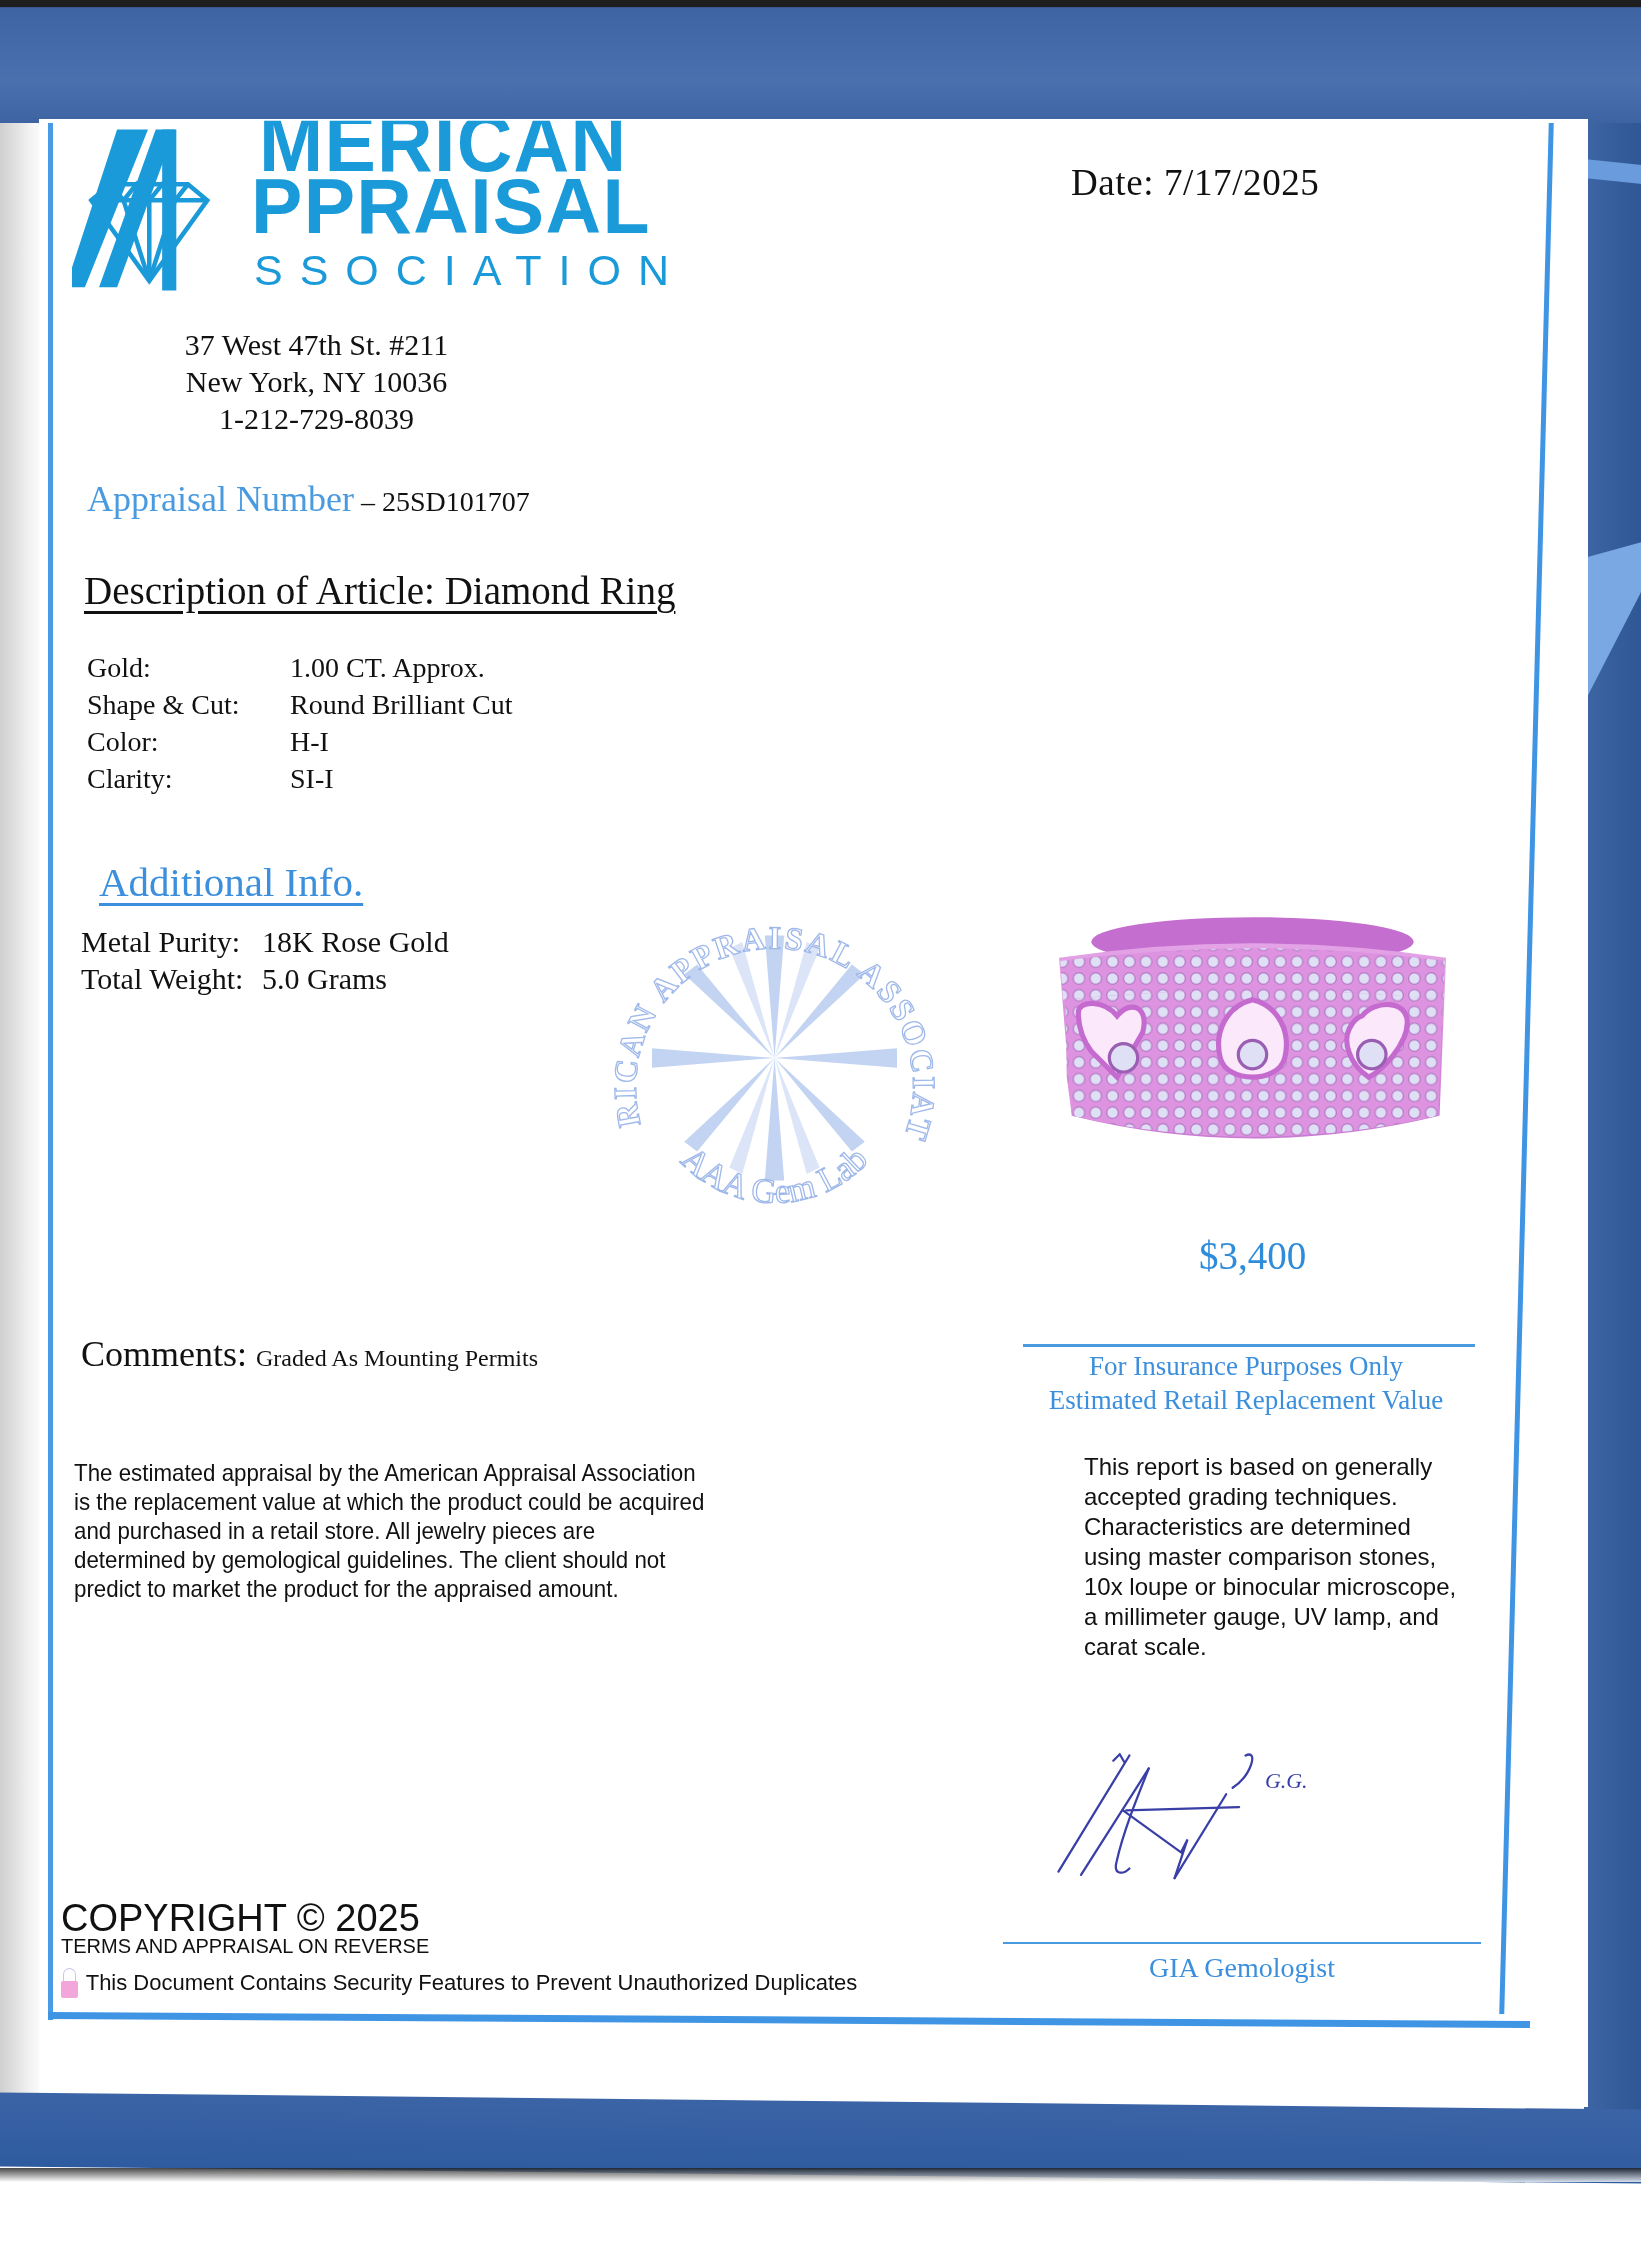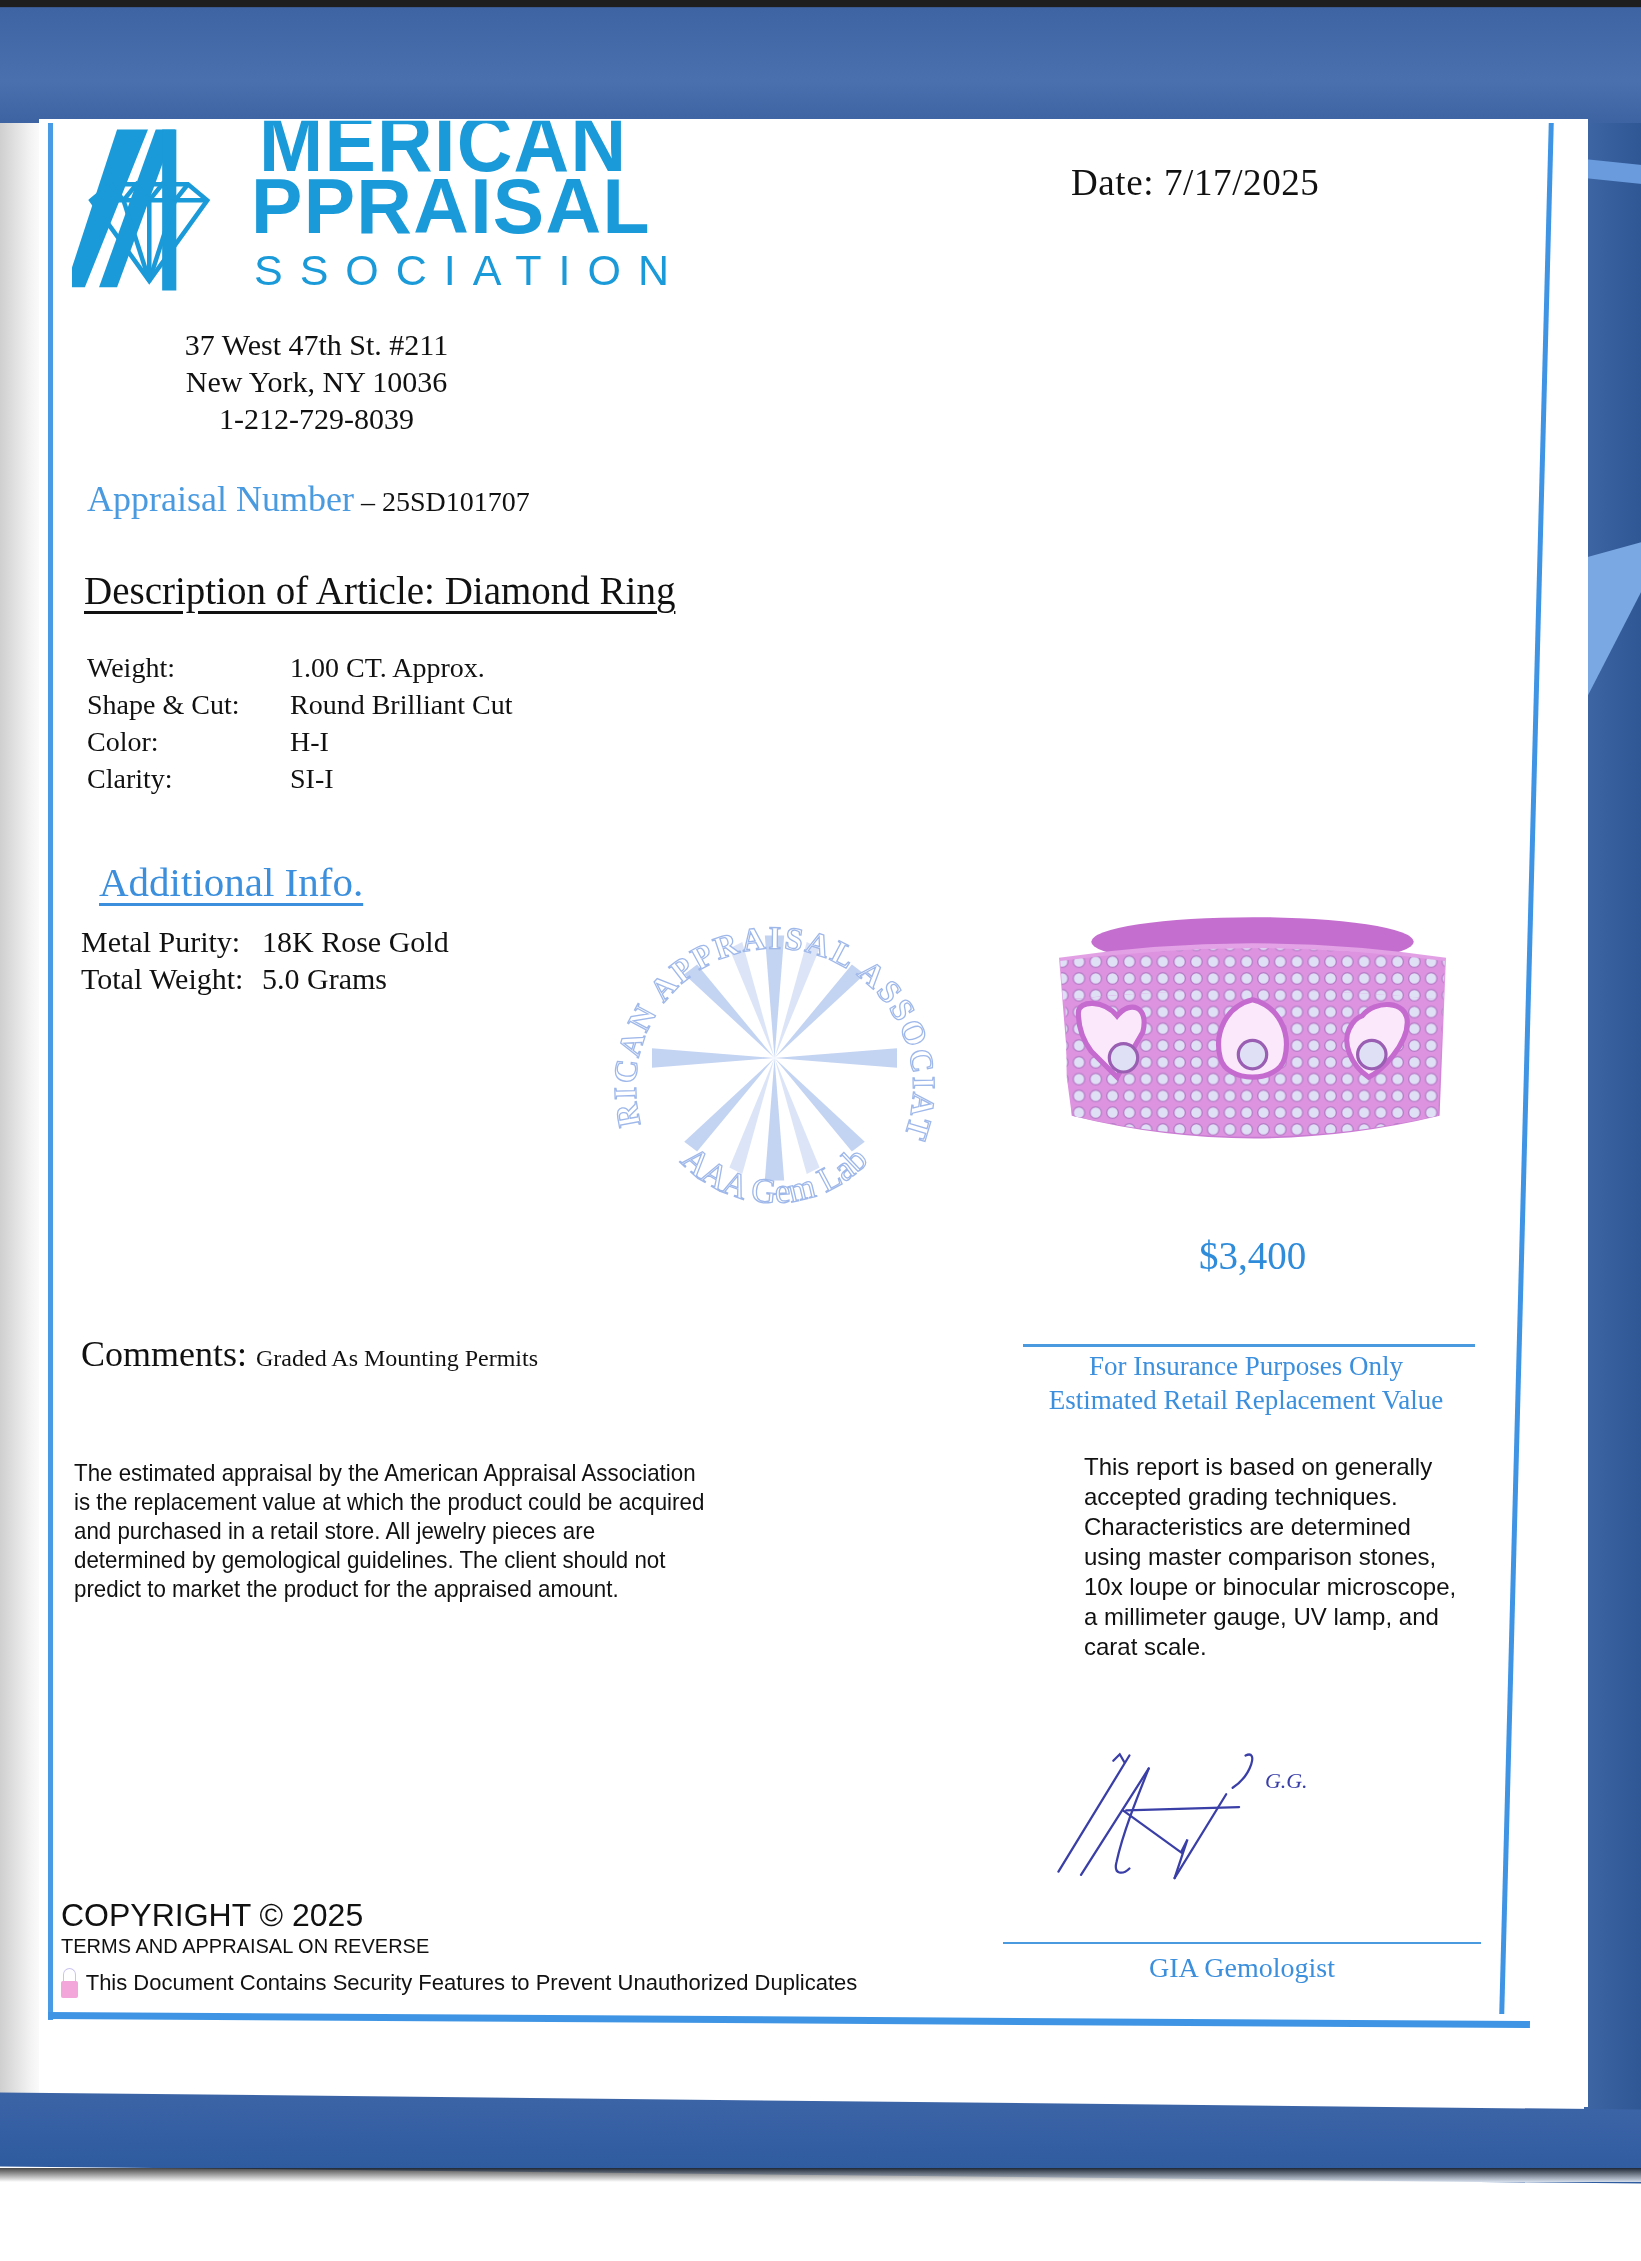--- a/index.html
+++ b/index.html
@@ -67,21 +67,21 @@
   .comments-value { font-size:24px; }
 
   .disclaimer { left:74px; top:1458px; width:678px; font-family:"Liberation Sans", sans-serif; font-size:24px; line-height:29px; color:#111; transform:scaleX(0.93); transform-origin:left; }
 
   .report-note { left:1084px; top:1452px; width:374px; font-family:"Liberation Sans", sans-serif; font-size:24px; line-height:30px; color:#111; }
 
   .signature { left:1052px; top:1749px; width:400px; height:155px; }
   .sig-rule { left:1003px; top:1942px; width:478px; height:1.9px; background:#4a9ae0; }
   .sig-caption { left:1003px; top:1952px; width:478px; text-align:center; font-size:28px; color:#3b8fdd; }
 
-  .copyright { left:61px; top:1897px; font-family:"Liberation Sans", sans-serif; font-size:32px; }
+  .copyright { left:61px; top:1897px; font-family:"Liberation Sans", sans-serif; font-size:38px; }
   .terms { left:61px; top:1935px; font-family:"Liberation Sans", sans-serif; font-size:20px; }
   .security { left:61px; top:1968px; font-family:"Liberation Sans", sans-serif; font-size:22px; display:flex; align-items:center; gap:7.7px; }
   .lock-icon { width:17px; height:30px; position:relative; }
   .lock-icon .shackle { position:absolute; left:1.9px; top:0; width:13px; height:15.5px; border:1.9px solid #c9c3ef; border-bottom:none; border-radius:6.5px 6.5px 0 0; }
   .lock-icon .body { position:absolute; left:0; top:13px; width:17px; height:17px; background:#f2a6d9; border-radius:1.9px; }
 </style>
 </head>
 <body>
 
 <div class="folder-top"></div>
@@ -132,21 +132,21 @@
 </div>
 
 <div class="abs appraisal-row">
   <span class="appraisal-label">Appraisal Number</span><span class="appraisal-dash"> – </span><span class="appraisal-number">25SD101707</span>
 </div>
 
 <div class="abs desc-title">Description of Article: Diamond Ring</div>
 
 <div class="abs spec-table">
   <div class="spec-row">
-    <span class="spec-label">Weight:</span>
+    <span class="spec-label">Gold:</span>
     <span>1.00 CT. Approx.</span>
   </div>
   <div class="spec-row">
     <span class="spec-label">Shape &amp; Cut:</span>
     <span>Round Brilliant Cut</span>
   </div>
   <div class="spec-row">
     <span class="spec-label">Color:</span>
     <span>H-I</span>
   </div>

